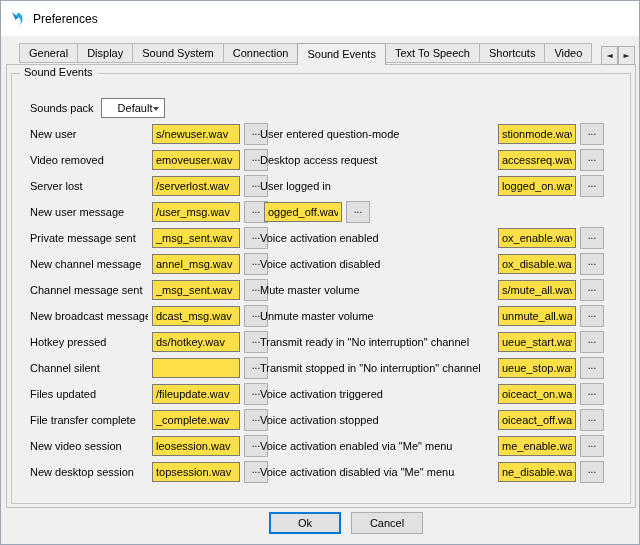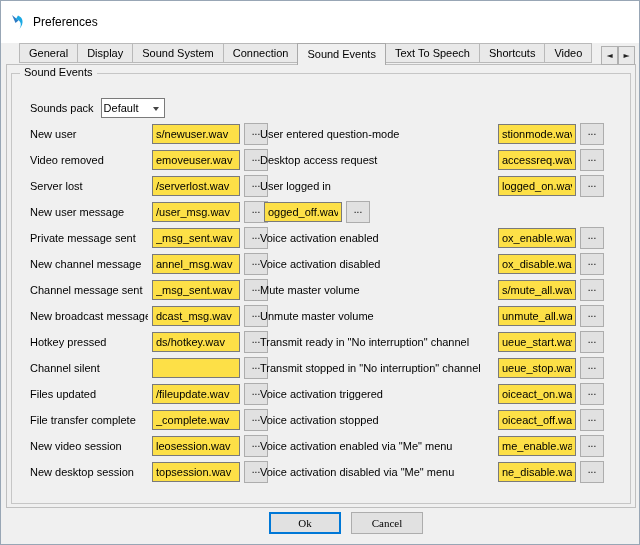--- a/index.html
+++ b/index.html
@@ -7,21 +7,21 @@
     width:640px;height:545px;
     font-family:"Liberation Sans",sans-serif;
     background:#ffffff;
   }
   .window{
     position:relative;width:640px;height:545px;box-sizing:border-box;
     background:#f0f0f0;border:1px solid #98a6b5;overflow:hidden;
   }
   
   .titlebar{
-    position:absolute;top:0;left:0;right:0;height:42px;background:#ffffff;
+    position:absolute;top:0;left:0;right:0;height:35px;background:#ffffff;
     display:flex;align-items:center;padding-left:9px;gap:7px;box-sizing:border-box;
   }
   .title{font-size:12px;color:#000;}
   .appicon{width:16px;height:16px;flex:0 0 auto;}
   
   .tabbar{
     position:absolute;top:42px;left:6px;width:628px;height:22px;
     display:flex;align-items:flex-start;overflow:hidden;z-index:2;margin-left:12px;
   }
   .tab{
@@ -54,21 +54,21 @@
   .legend{
     position:absolute;top:-8px;left:8px;background:#f0f0f0;
     padding:0 4px;font-size:11px;color:#000;
   }
   .soundspack{
     position:absolute;left:18px;top:24px;height:20px;
     display:flex;align-items:center;gap:7px;font-size:11px;
   }
   .combo{
     box-sizing:border-box;width:64px;height:20px;border:1px solid #7a7a7a;
-    background:#fff;display:flex;align-items:center;padding:0 2px;
+    background:#fff;display:flex;align-items:center;padding:0 16px;
     font-size:11px;position:relative;
   }
   .combo .arrow{
     position:absolute;right:5px;top:8px;width:0;height:0;
     border-left:3.5px solid transparent;border-right:3.5px solid transparent;
     border-top:4px solid #444;
   }
   
   .col{position:absolute;top:47px;display:flex;flex-direction:column;}
   .col-left{left:18px;width:248px;}
@@ -86,21 +86,21 @@
   .col-right .input{width:78px;}
   .browse{
     box-sizing:border-box;width:24px;height:22px;margin-left:4px;
     border:1px solid #adadad;background:#e1e1e1;font-size:10px;line-height:1;
     display:flex;align-items:center;justify-content:center;
     font-family:"Liberation Sans",sans-serif;padding:0 0 4px 0;
   }
   
   .btn{
     position:absolute;top:511px;width:72px;height:22px;box-sizing:border-box;
-    font-size:11px;font-family:Liberation Serif, serif;
+    font-size:11px;font-family:Liberation Sans, sans-serif;
     background:#e1e1e1;border:1px solid #adadad;padding:0;
   }
   #ok-button{left:268px;border-color:#0078d7;box-shadow:inset 0 0 0 1px #0078d7;}
   #cancel-button{left:350px;}
 </style>
 </head>
 <body>
 
 <div class="window">
 

